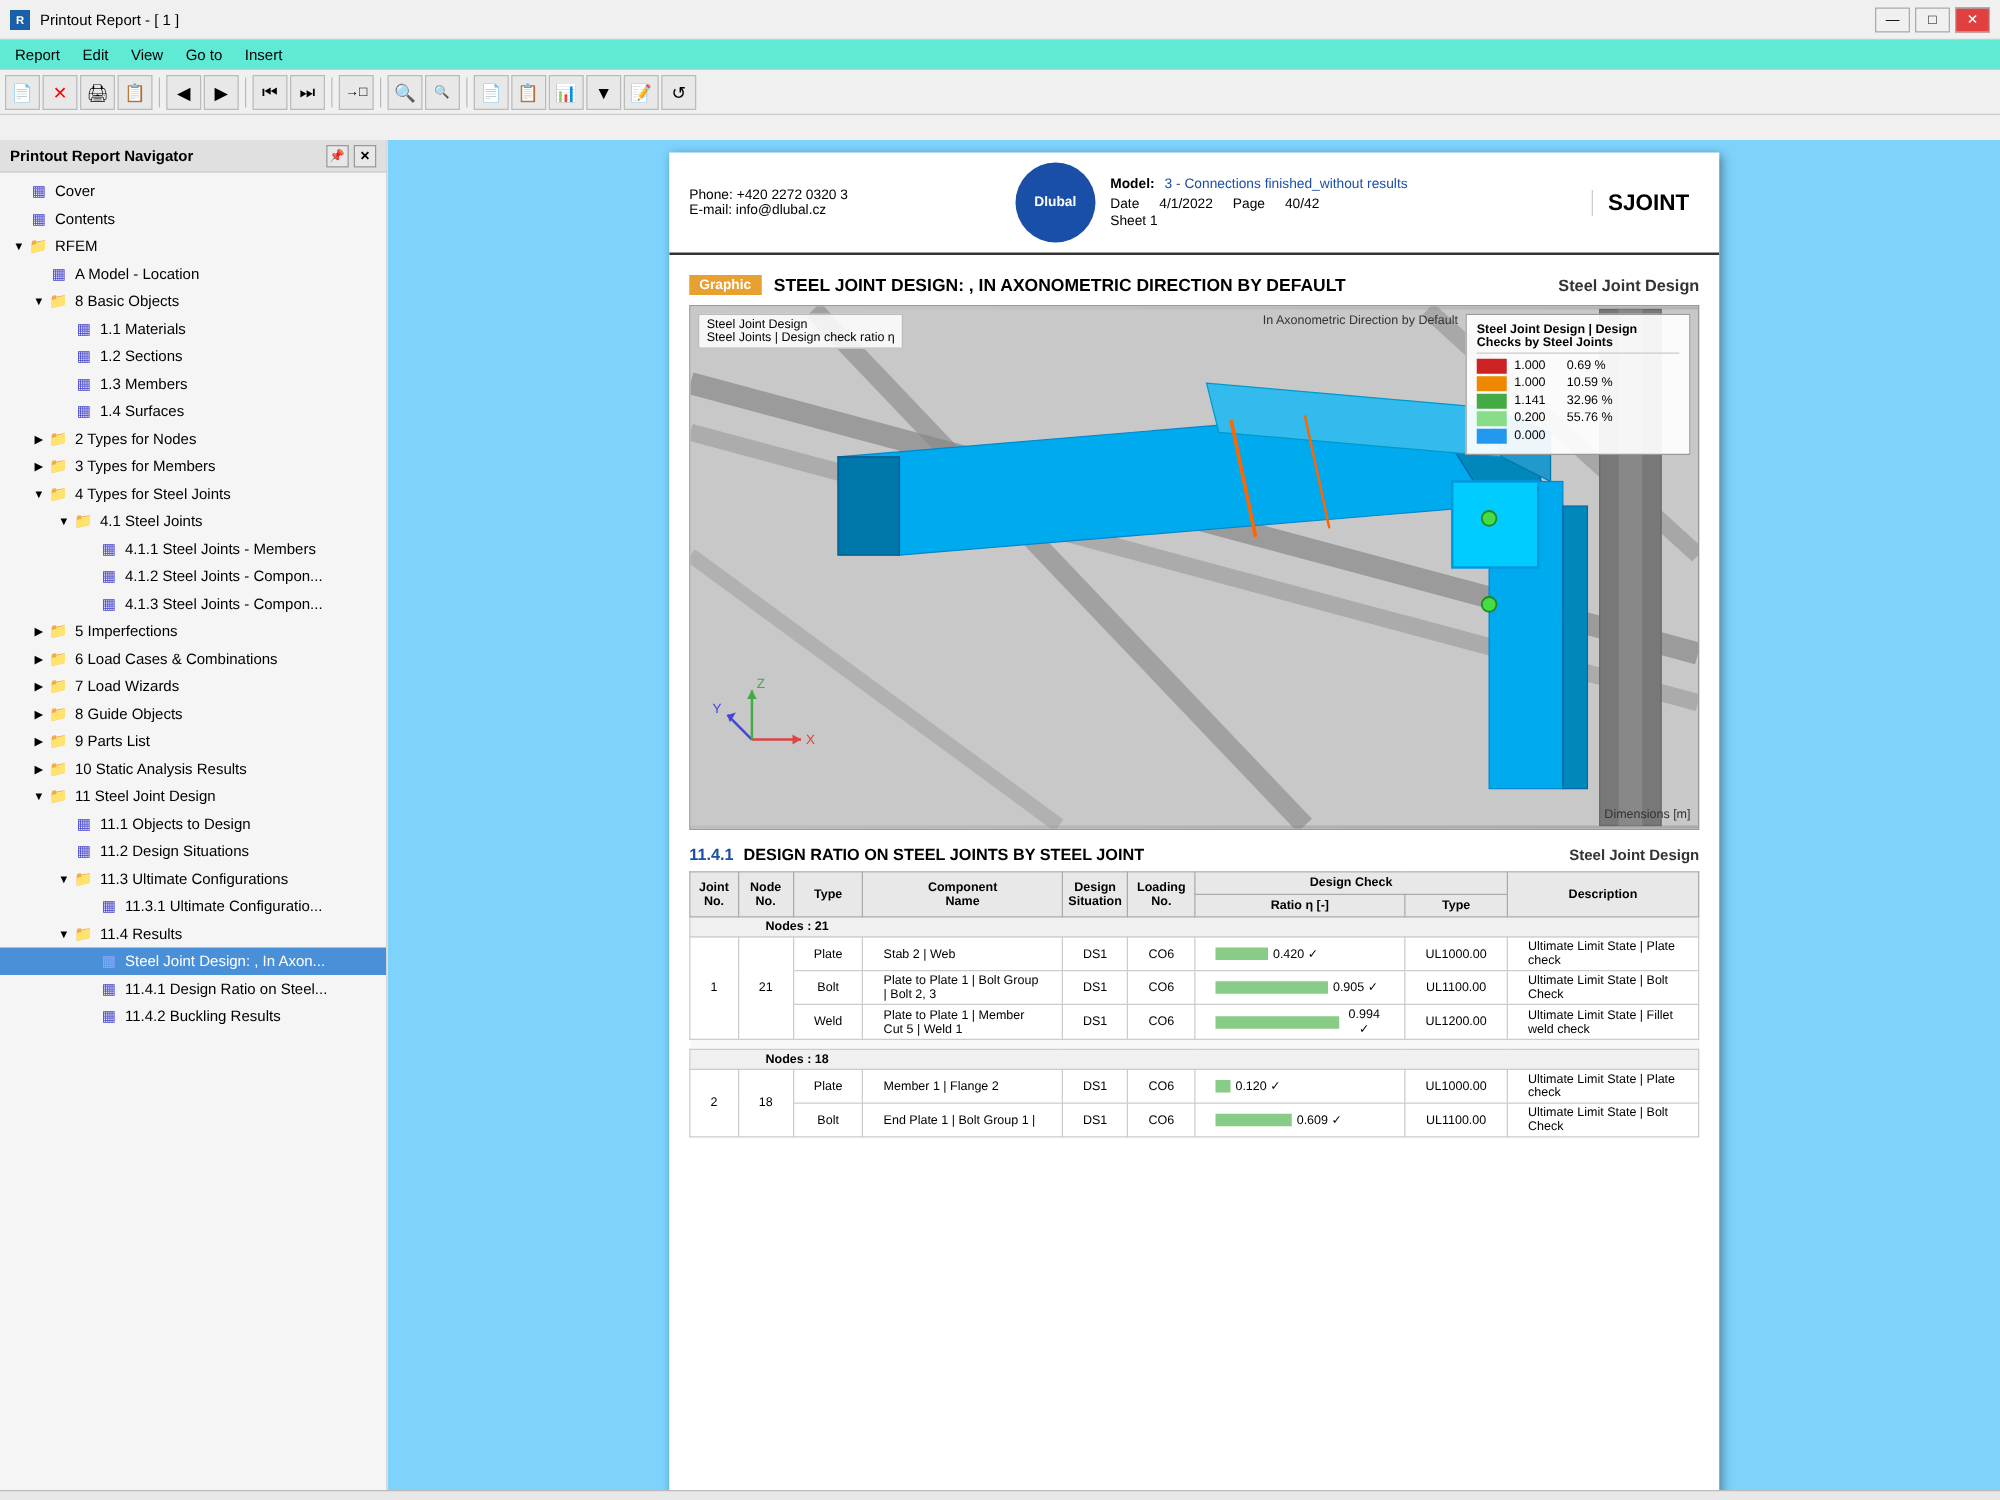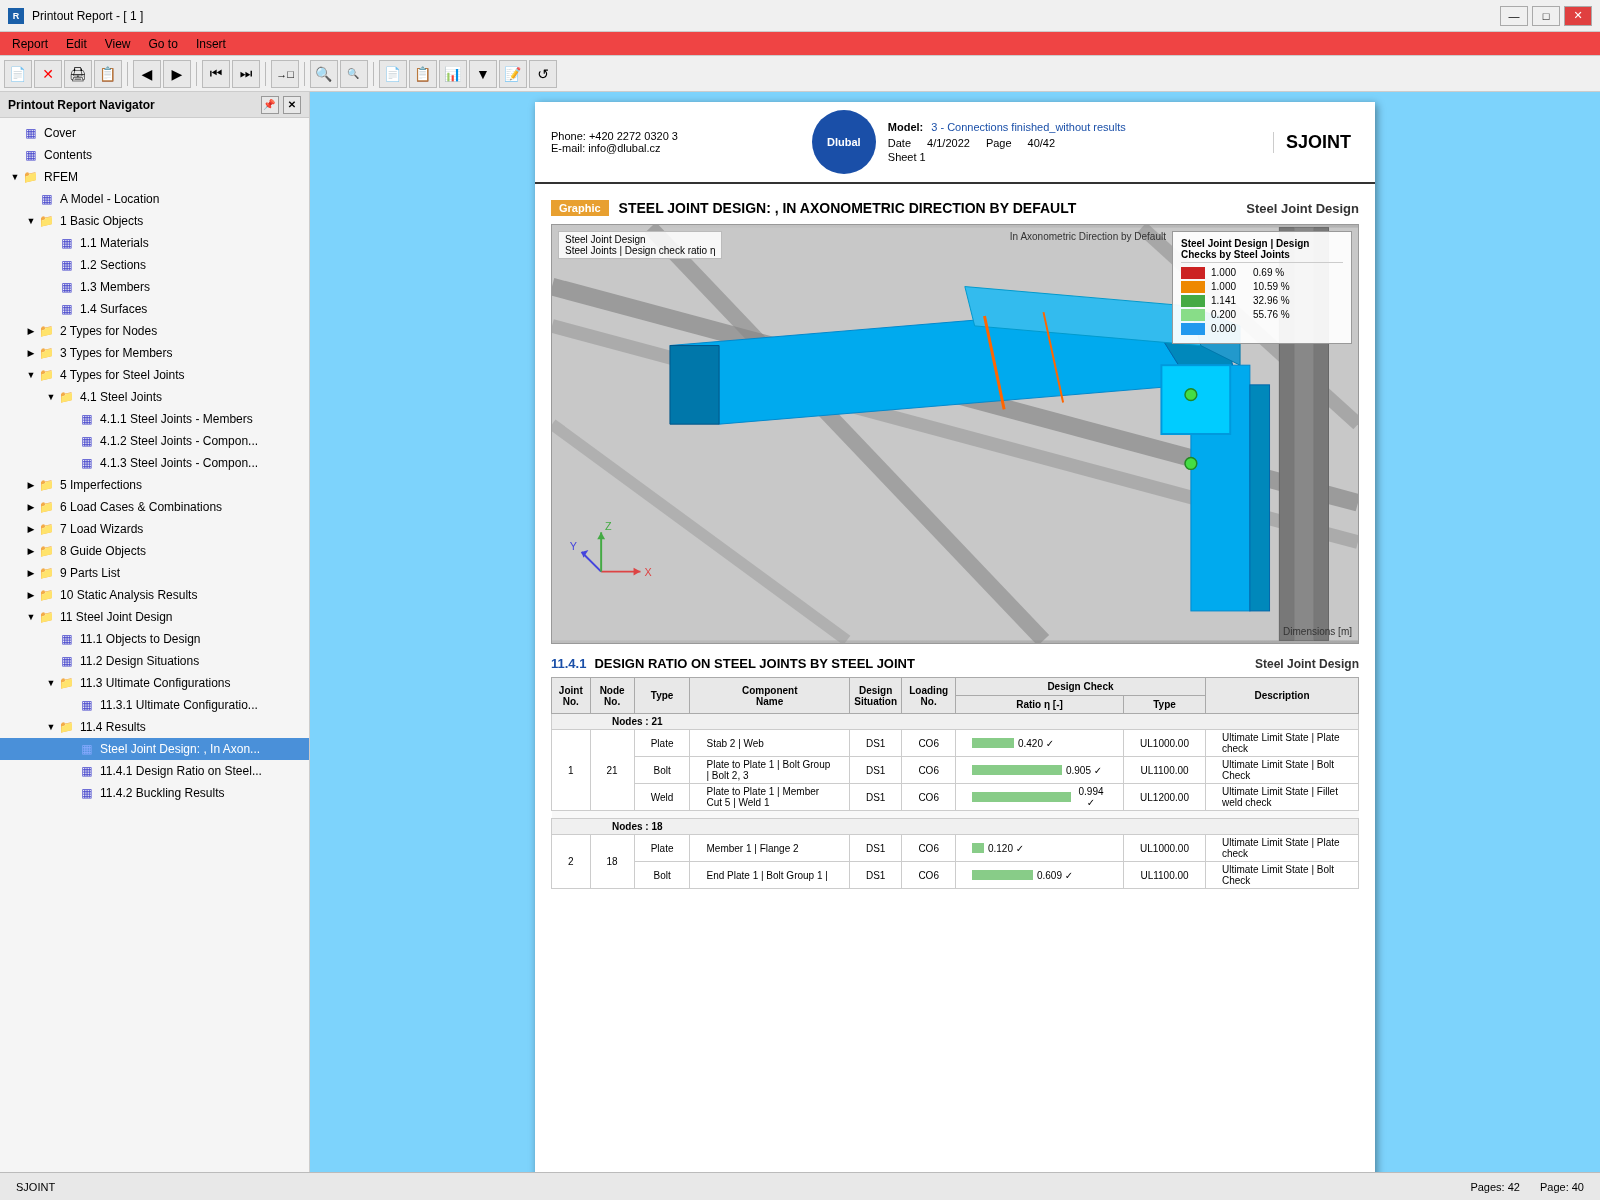--- a/index.html
+++ b/index.html
@@ -15,21 +15,21 @@
       border-bottom: 1px solid #ccc;
       justify-content: space-between;
     }
     .title-bar-left { display: flex; align-items: center; gap: 8px; }
     .title-bar-icon { width: 16px; height: 16px; background: #1a5fa8; display: flex; align-items: center; justify-content: center; }
     .title-bar-controls { display: flex; gap: 4px; }
     .title-btn { width: 28px; height: 20px; background: #f0f0f0; border: 1px solid #aaa; display: flex; align-items: center; justify-content: center; cursor: pointer; font-size: 11px; }
 
     
     .menu-bar {
-      background: #ef4444;
+      background: #5eead4;
       height: 24px;
       display: flex;
       align-items: center;
       padding: 0 4px;
       border-bottom: 1px solid #ccc;
       gap: 2px;
     }
     .menu-item { padding: 2px 8px; cursor: pointer; font-size: 12px; }
 
     
@@ -48,20 +48,21 @@
       border: 1px solid #bbb;
       display: flex; align-items: center; justify-content: center;
       cursor: pointer; font-size: 14px;
     }
     .toolbar-sep { width: 1px; height: 24px; background: #bbb; margin: 0 3px; }
 
     
     .main-layout {
       display: flex;
       height: calc(1200px - 32px - 24px - 36px - 28px);
+      margin-top: 20px;
     }
 
     
     .navigator {
       width: 310px;
       min-width: 310px;
       background: #f5f5f5;
       border-right: 1px solid #ccc;
       display: flex;
       flex-direction: column;
@@ -339,21 +340,21 @@
             <span style="color:#4444cc;">▦</span>
           </span>
         <span class="nav-label">A Model - Location</span>
       </div>
 
       <div class="nav-item" style="padding-left:24px;">
         <span class="nav-expand" style="font-size:9px;">▼</span>
         <span class="nav-icon">
             <span class="icon-folder">📁</span>
           </span>
-        <span class="nav-label">1 Basic Objects</span>
+        <span class="nav-label">8 Basic Objects</span>
       </div>
 
       <div class="nav-item" style="padding-left:44px;">
         <span class="nav-expand"> </span>
         <span class="nav-icon">
             <span style="color:#4444cc;">▦</span>
           </span>
         <span class="nav-label">1.1 Materials</span>
       </div>
 

